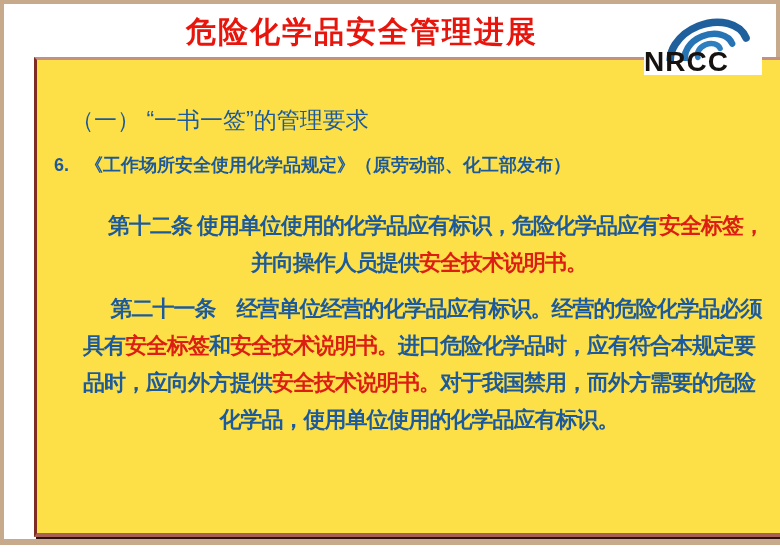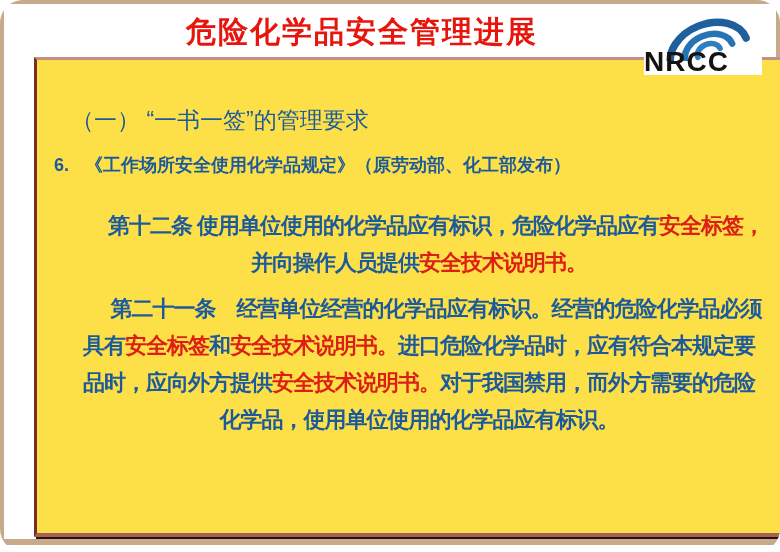--- a/index.html
+++ b/index.html
@@ -13,21 +13,20 @@
   * { margin: 0; padding: 0; box-sizing: border-box; }
   html, body { background: #fff; }
   body { font-family: "Liberation Sans", sans-serif; }
 
   .slide {
     position: relative;
     width: 780px;
     height: 552px;
     background: #fff;
     overflow: hidden;
-    border-radius: 23px;
   }
 
   
   .outer-frame {
     position: absolute;
     left: 0; top: 0;
     width: 780px; height: 545px;
     border: 4px solid var(--outer-border);
     border-bottom-width: 6px;
     pointer-events: none;

